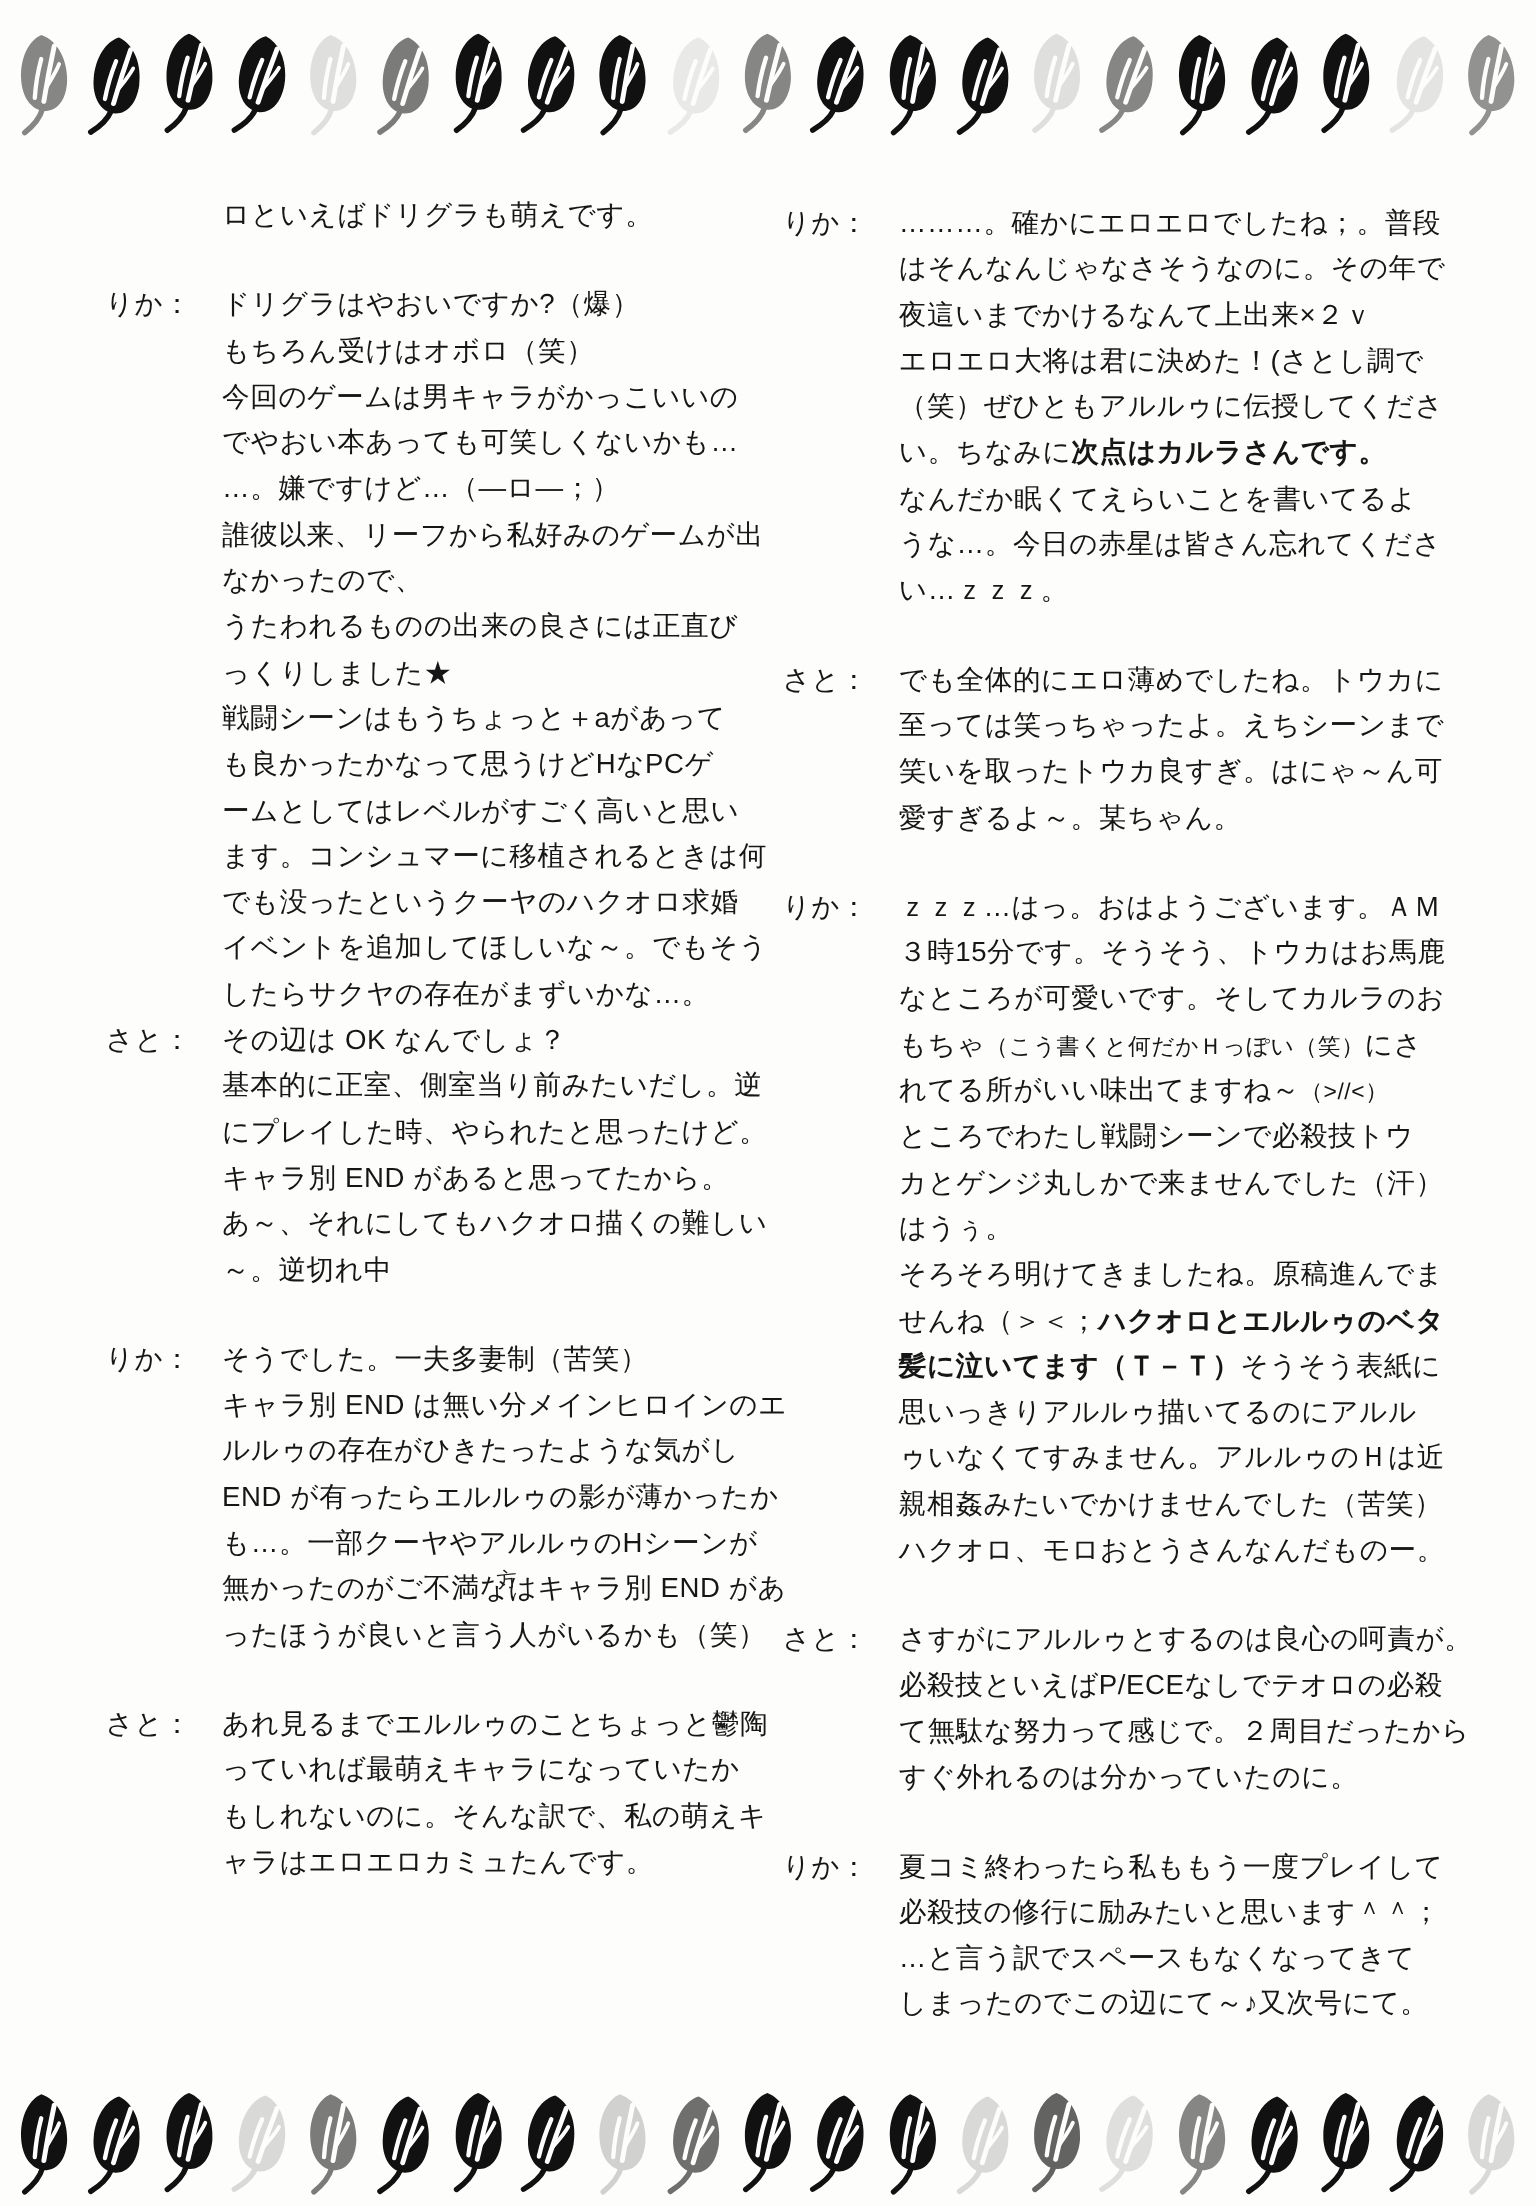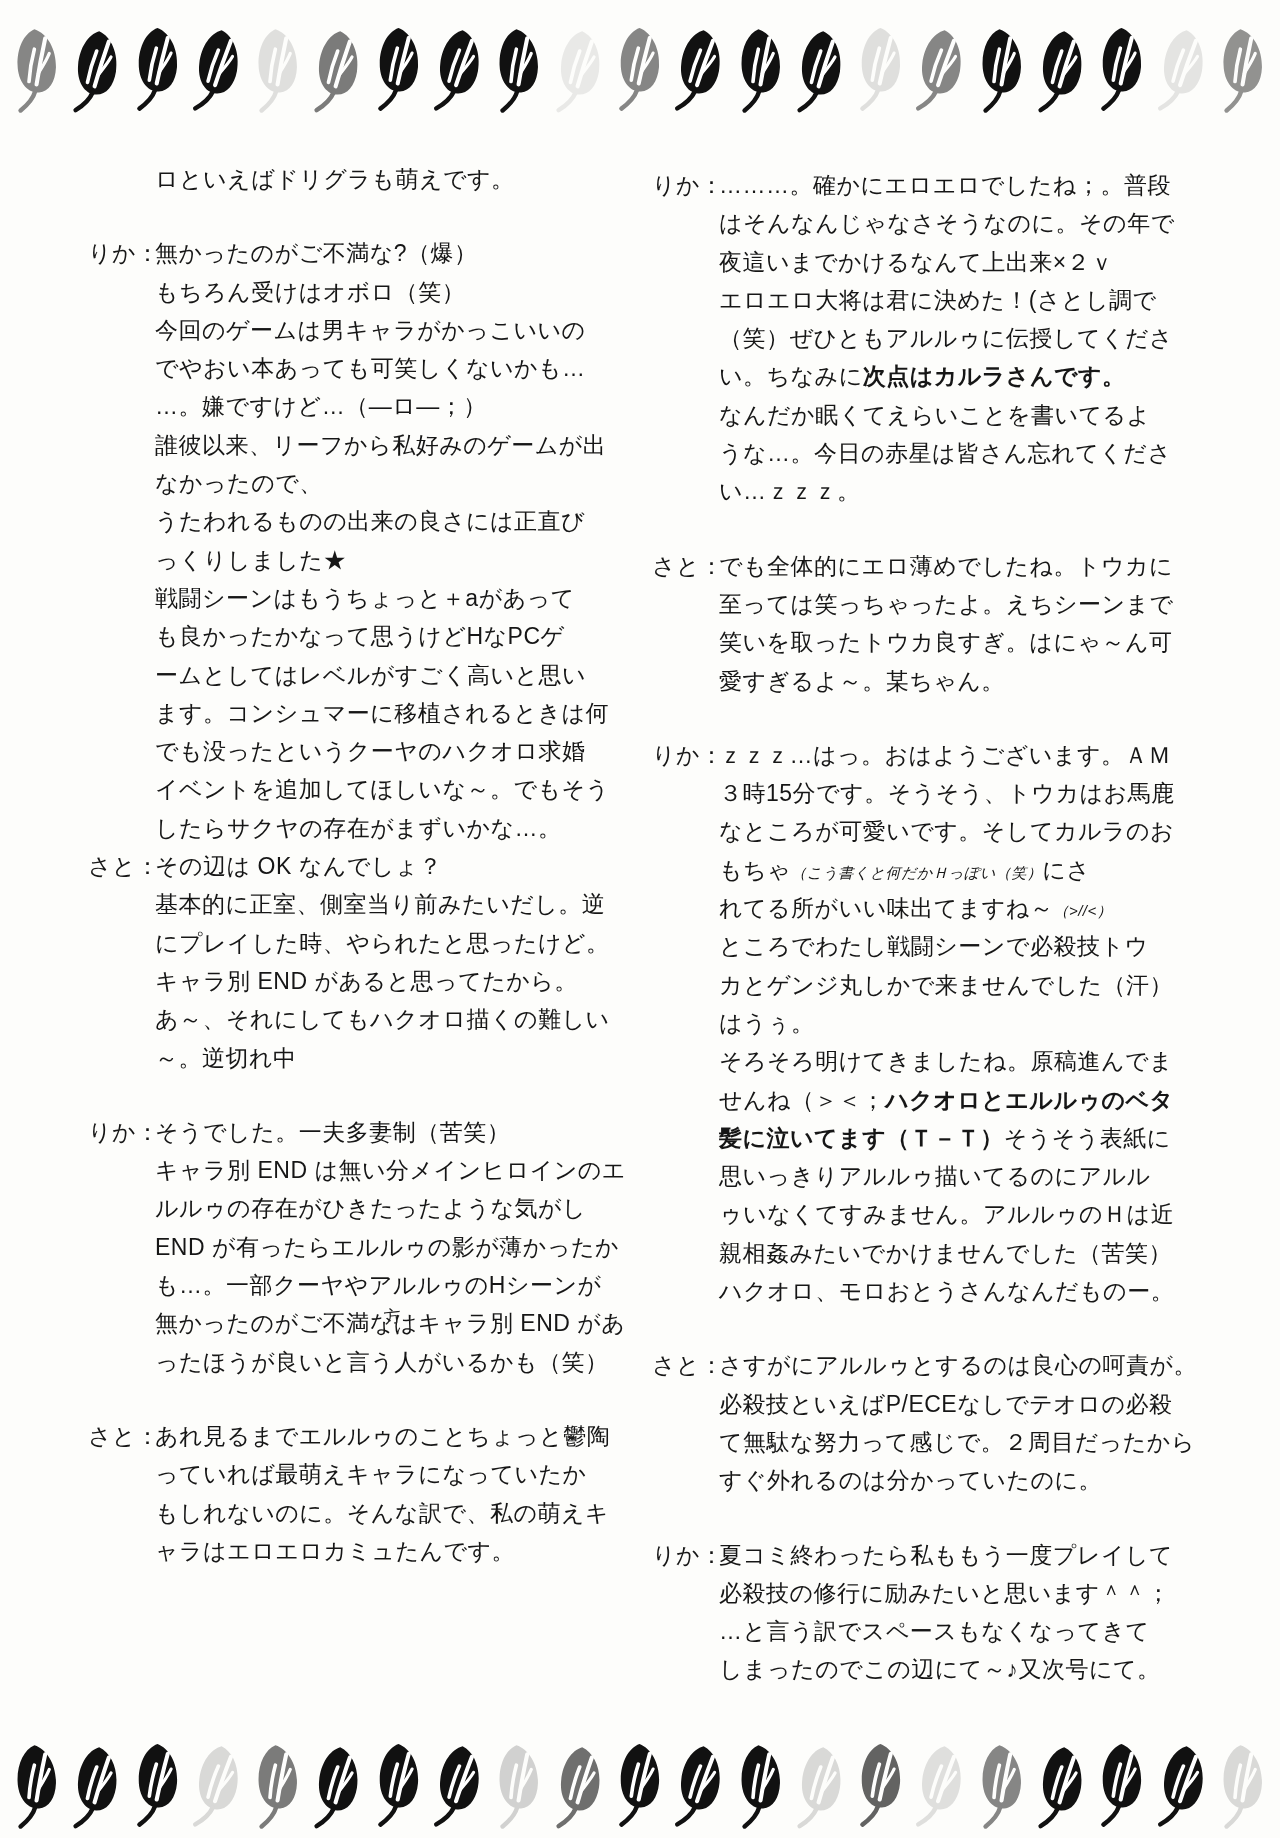--- a/index.html
+++ b/index.html
@@ -20,34 +20,34 @@
   .leafrow.bottom{top:1742px;}
   .leaf{width:58px;height:86px;flex:none;}
   .leaf:nth-child(4n+1){transform:rotate(-5deg);}
   .leaf:nth-child(4n+2){transform:rotate(2deg) translateY(2px);}
   .leaf:nth-child(4n+3){transform:rotate(-2deg) translateY(-1px);}
   .leaf:nth-child(4n){transform:rotate(4deg) translateY(1px);}
   
   .col{position:absolute;}
   #col-left{left:88px;top:160px;width:492px;}
   #col-right{left:652px;top:166px;width:524px;}
-  .block{display:flex;}
+  .block{display:flex;gap:30px;}
   .block.gap{margin-top:36px;}
   .speaker{
     width:67px;flex:none;
     font-size:23px;line-height:38.3px;white-space:nowrap;
     letter-spacing:0.5px;
   }
   .body{flex:1;min-width:0;}
   .line{
     font-size:23px;line-height:38.3px;height:38.3px;
     white-space:nowrap;letter-spacing:0.5px;
   }
   .seg.b{font-weight:bold;}
-  .seg.s{font-size:15px;font-style:italic;}
+  .seg.s{font-size:19px;}
   .ins{position:relative;display:inline-block;width:0;vertical-align:baseline;}
   .ins>span{
     position:absolute;left:-10px;top:-33px;
     font-size:17px;transform:rotate(-6deg);color:#222;
   }
   .hidden-defs{position:absolute;width:0;height:0;overflow:hidden;}
 </style>
 </head>
 <body>
 
@@ -132,21 +132,21 @@
   <div class="col" id="col-left">
       <div class="block">
         <div class="speaker"></div>
         <div class="body">
           <div class="line"><span class="seg">ロといえばドリグラも萌えです。</span></div>
         </div>
       </div>
       <div class="block gap">
         <div class="speaker">りか：</div>
         <div class="body">
-          <div class="line"><span class="seg">無かったのがご不満な?（爆）</span></div>
+          <div class="line"><span class="seg">ドリグラはやおいですか?（爆）</span></div>
           <div class="line"><span class="seg">もちろん受けはオボロ（笑）</span></div>
           <div class="line"><span class="seg">今回のゲームは男キャラがかっこいいの</span></div>
           <div class="line"><span class="seg">でやおい本あっても可笑しくないかも…</span></div>
           <div class="line"><span class="seg">…。嫌ですけど…（―ロ―；）</span></div>
           <div class="line"><span class="seg">誰彼以来、リーフから私好みのゲームが出</span></div>
           <div class="line"><span class="seg">なかったので、</span></div>
           <div class="line"><span class="seg">うたわれるものの出来の良さには正直び</span></div>
           <div class="line"><span class="seg">っくりしました★</span></div>
           <div class="line"><span class="seg">戦闘シーンはもうちょっと＋aがあって</span></div>
           <div class="line"><span class="seg">も良かったかなって思うけどHなPCゲ</span></div>

